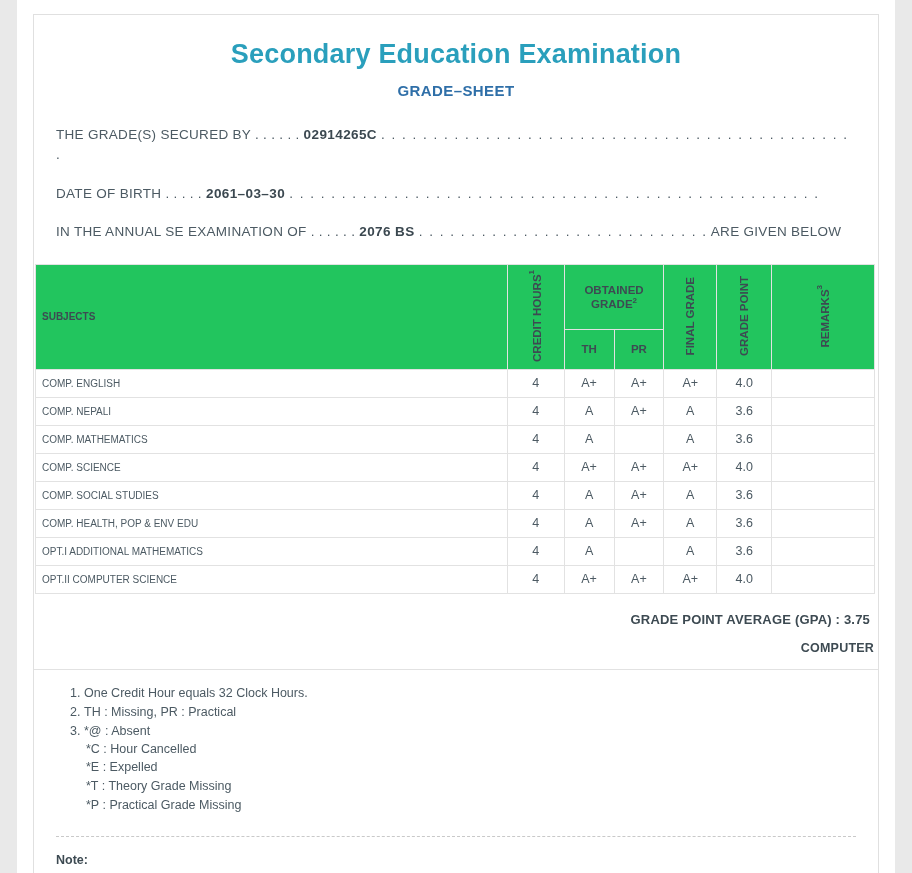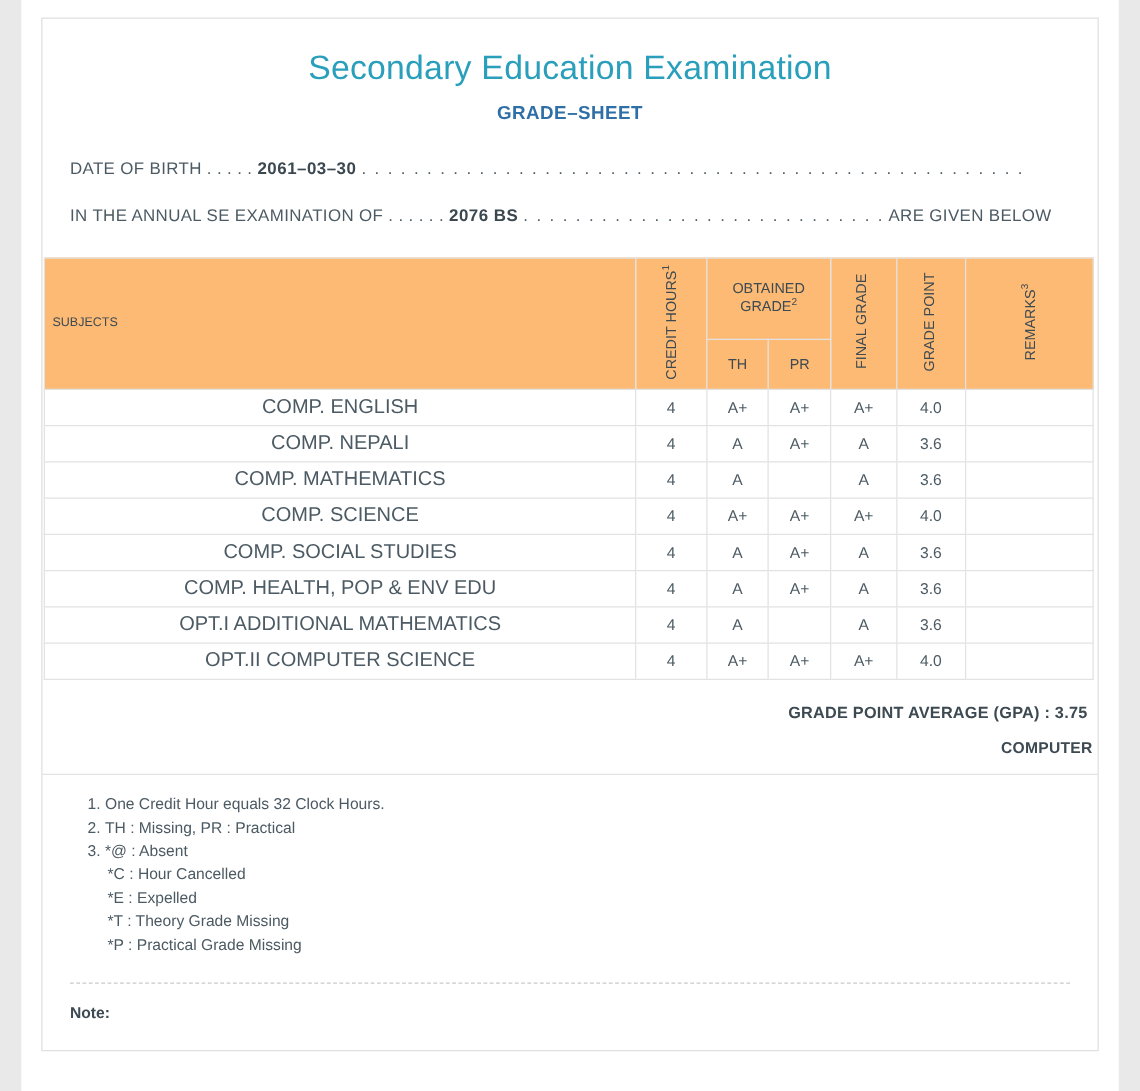--- a/index.html
+++ b/index.html
@@ -25,21 +25,21 @@
     border: 1px solid #e0e0e0;
     box-sizing: border-box;
     width: 100%;
     padding: 0;
     background: #fff;
   }
   .title {
     text-align: center;
     color: #2a9fbc;
     font-size: 27px;
-    font-weight: normal;
+    font-weight: bold;
     letter-spacing: 0.2px;
     padding-top: 24px;
   }
   .subtitle {
     text-align: center;
     color: #2f6fa8;
     font-size: 15px;
     font-weight: bold;
     letter-spacing: 0.4px;
     padding-top: 12px;
@@ -68,25 +68,25 @@
     margin: 14px 0 0 0;
     font-size: 12.5px;
     color: #4c5a63;
   }
   table.grades th, table.grades td {
     border: 1px solid #e2e2e2;
     padding: 5px 6px;
   }
   thead th {
     font-size: 11.5px;
-    font-weight: normal;
+    font-weight: bold;
     color: #3d4a52;
     text-align: center;
     vertical-align: middle;
-    background: #fdba74;
+    background: #22c55e;
   }
   th.subjects-head {
     text-align: left;
     padding-left: 14px;
     font-size: 10px;
     width: 492px;
   }
   .vert {
     writing-mode: vertical-rl;
     transform: rotate(180deg);
@@ -95,23 +95,23 @@
     line-height: 1.15;
   }
   th.credit { width: 46px; }
   th.obt { width: 76px; }
   th.thpr { width: 38px; font-size: 11.5px; padding: 3px 2px; }
   th.final { width: 42px; }
   th.gp { width: 44px; }
   th.remarks { width: 96px; }
   tbody td { height: 17px; }
   td.subject {
-    text-align: center;
+    text-align: left;
     padding-left: 14px;
-    font-size: 16px;
+    font-size: 10px;
   }
   td.num { text-align: center; }
   .gpa-row {
     text-align: right;
     font-size: 13px;
     font-weight: bold;
     color: #3d4a52;
     padding: 18px 8px 0 0;
     letter-spacing: 0.2px;
   }
@@ -162,20 +162,25 @@
 </head>
 <body>
 
 <div class="page">
   <div class="sheet">
 
     <div class="title">Secondary Education Examination</div>
     <div class="subtitle">GRADE–SHEET</div>
 
     <div class="info-block">
+      <div class="info-line">
+        <span>THE GRADE(S) SECURED BY . . . . . .</span>
+        <span class="strong">02914265C</span>
+        <span class="dots">. . . . . . . . . . . . . . . . . . . . . . . . . . . . . . . . . . . . . . . . . . . . . .</span>
+      </div>
       <div class="info-line">
         <span>DATE OF BIRTH . . . . .</span>
         <span class="strong">2061–03–30</span>
         <span class="dots">. . . . . . . . . . . . . . . . . . . . . . . . . . . . . . . . . . . . . . . . . . . . . . . . . . .</span>
       </div>
       <div class="info-line">
         <span>IN THE ANNUAL SE EXAMINATION OF . . . . . .</span>
         <span class="strong">2076 BS</span>
         <span class="dots">. . . . . . . . . . . . . . . . . . . . . . . . . . . .</span>
         <span>ARE GIVEN BELOW</span>

